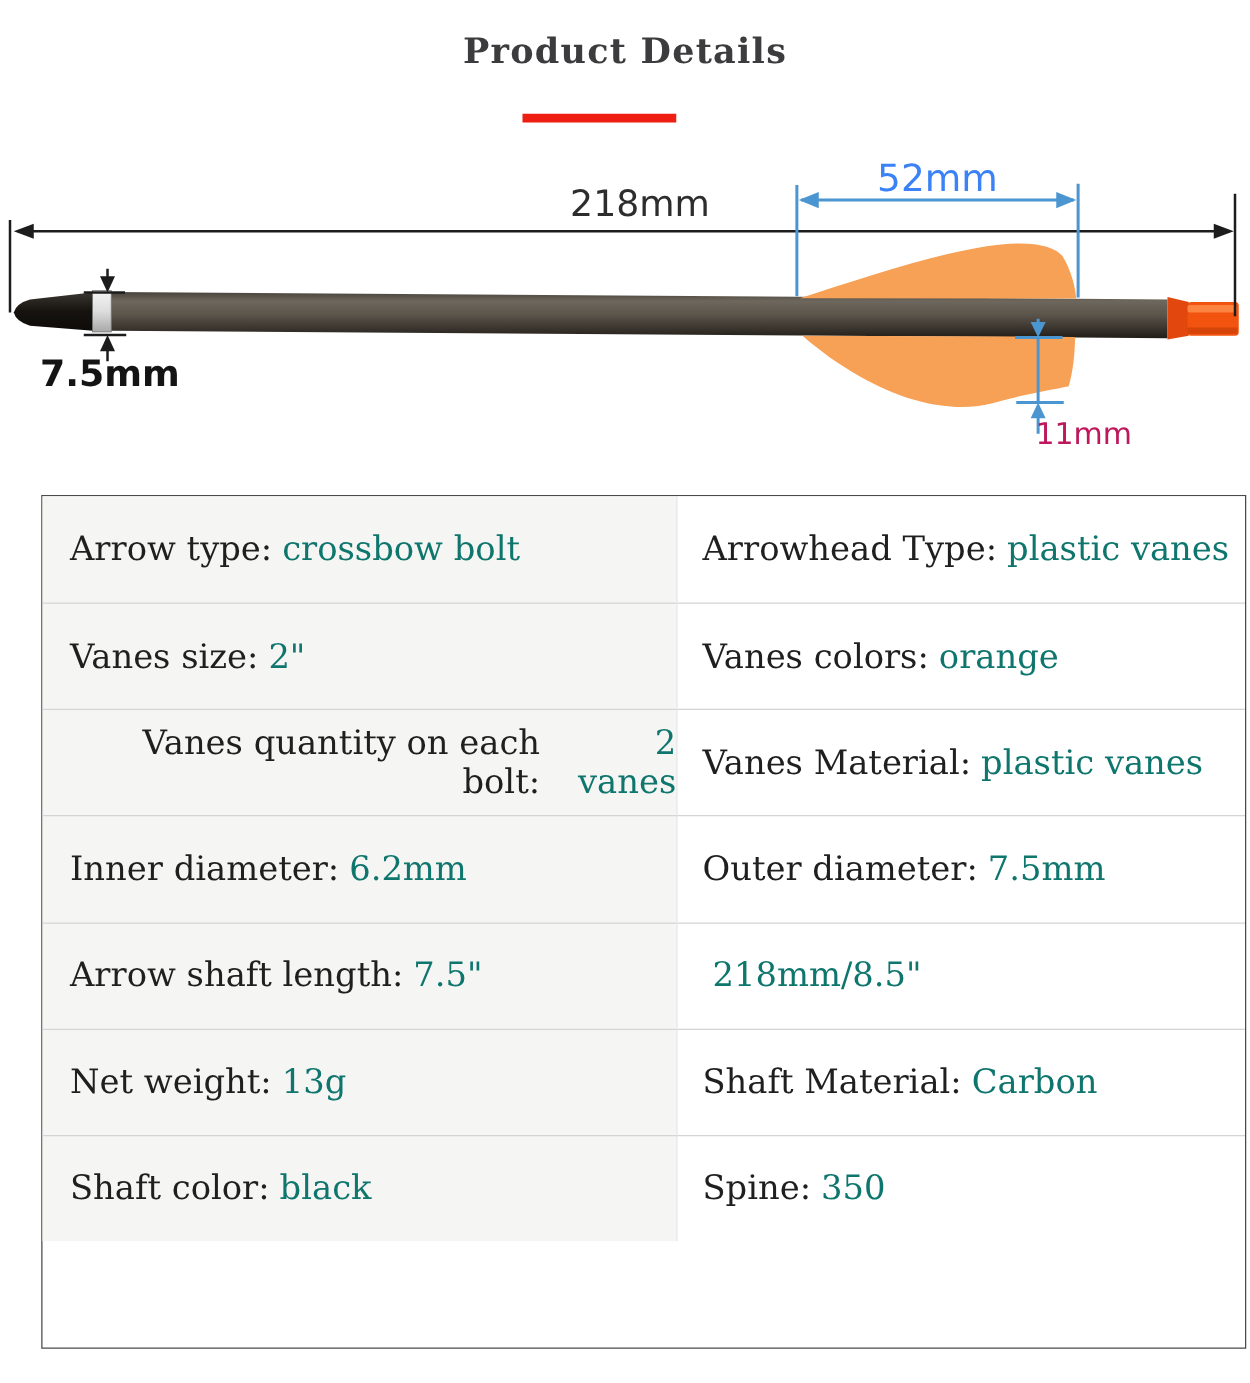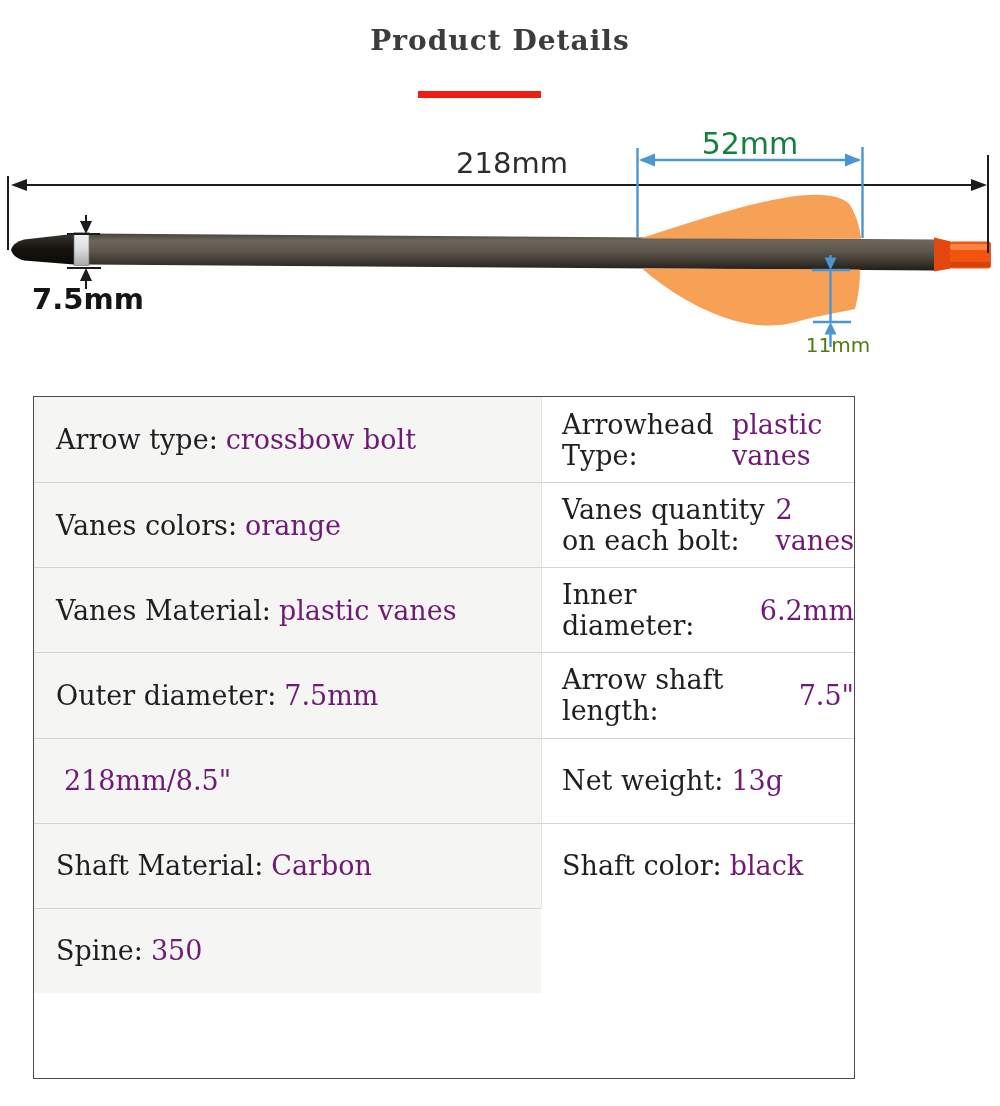--- a/index.html
+++ b/index.html
@@ -9,32 +9,32 @@
   .page-title{position:absolute;top:24px;left:0;width:1000px;text-align:center;
               font-size:28px;font-weight:bold;color:#3c3c3e;letter-spacing:1px;}
   .red-bar{position:absolute;top:91px;left:418px;width:123px;height:7px;background:#EE1F12;}
   
   .figure{position:absolute;top:110px;left:0;width:816px;height:280px;}
   .figure svg{position:absolute;top:0;left:0;}
   .dim-label{position:absolute;font-family:"DejaVu Sans", sans-serif;text-align:center;
              white-space:nowrap;}
   .lab-218{left:448px;top:36px;width:128px;font-size:29px;color:#2d2d2d;}
   .lab-75 {left:28px;top:172px;width:120px;font-size:29px;font-weight:bold;color:#141414;}
-  .lab-52 {left:690px;top:16px;width:120px;font-size:30px;color:#15803d;}
-  .lab-11 {left:778px;top:223px;width:120px;font-size:20px;color:#4d7c0f;}
+  .lab-52 {left:690px;top:16px;width:120px;font-size:30px;color:#3b82f6;}
+  .lab-11 {left:807px;top:223px;width:120px;font-size:24px;color:#be185d;}
   
-  .spec-table{position:absolute;top:396px;left:33px;width:822px;height:683px;
+  .spec-table{position:absolute;top:396px;left:33px;width:964px;height:683px;
               border:1px solid #4a4a4a;box-sizing:border-box;
-              display:grid;grid-template-columns:507px 1fr;grid-template-rows:repeat(8,1fr);}
+              display:grid;grid-template-columns:507px 1fr;grid-template-rows:repeat(8,1fr);text-align:right;}
   .cell{display:flex;align-items:center;padding-left:22px;box-sizing:border-box;
         border-top:1px solid #d4d4d4;font-size:27px;color:#1f1f1f;overflow:hidden;}
   .cell:nth-child(-n+2){border-top:none;}
   .cell:nth-child(odd){background:#f5f5f4;}
   .cell:nth-child(even){background:#ffffff;border-left:1px solid #e4e4e4;padding-left:20px;}
-  .val{color:#701a75;margin-left:8px;}
+  .val{color:#0f766e;margin-left:8px;}
 </style>
 </head>
 <body>
 
 <div class="canvas">
 
   <div class="page-title">Product Details</div>
   <div class="red-bar"></div>
 
   <div class="figure">
@@ -117,20 +117,24 @@
     <div class="cell">
       <span>Arrow type:</span>
       <span class="val">crossbow bolt</span>
     </div>
     <div class="cell">
       <span>Arrowhead Type:</span>
       <span class="val">plastic vanes</span>
     </div>
 
     <div class="cell">
+      <span>Vanes size:</span>
+      <span class="val">2"</span>
+    </div>
+    <div class="cell">
       <span>Vanes colors:</span>
       <span class="val">orange</span>
     </div>
 
     <div class="cell">
       <span>Vanes quantity on each bolt:</span>
       <span class="val">2 vanes</span>
     </div>
 
     <div class="cell">

